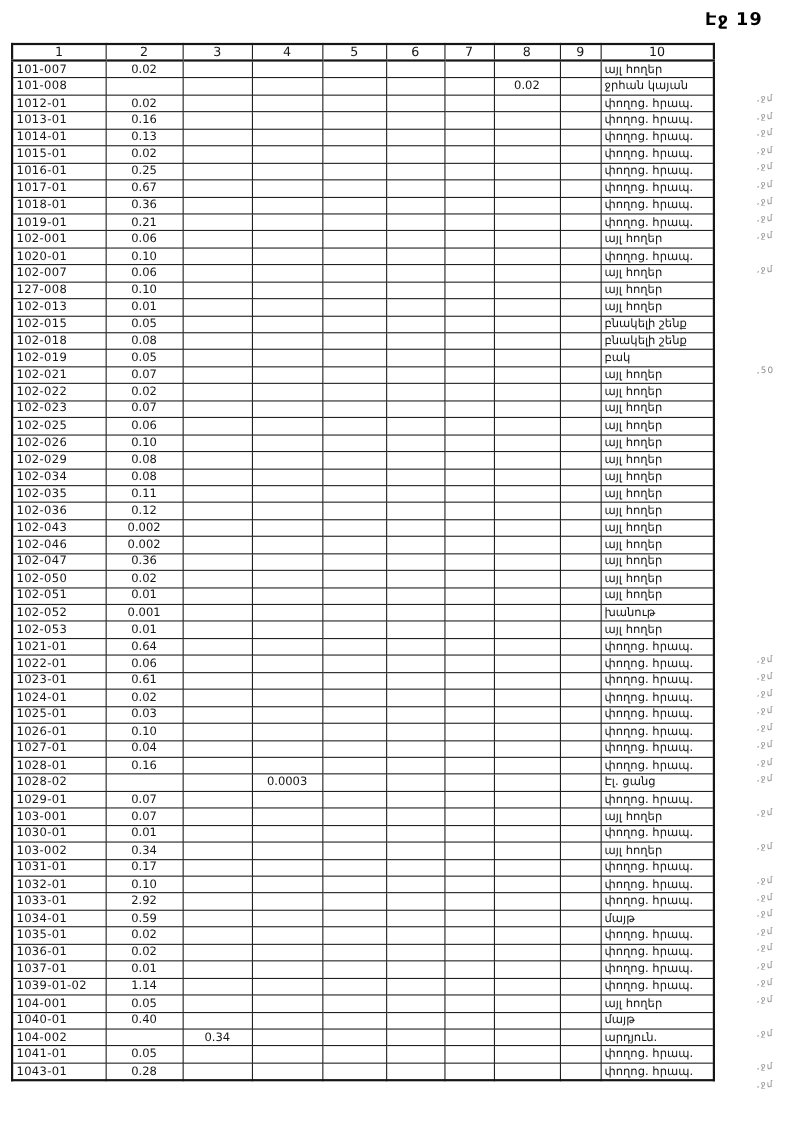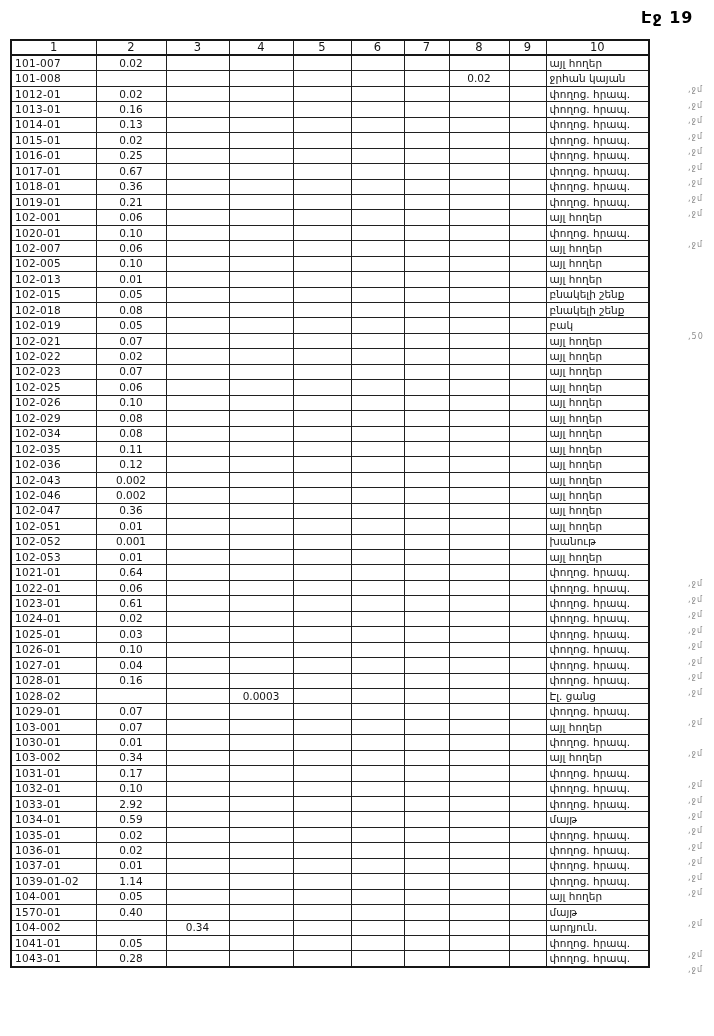--- a/index.html
+++ b/index.html
@@ -219,21 +219,21 @@
           <td class="c-val"></td>
           <td class="c-val"></td>
           <td class="c-val"></td>
           <td class="c-val"></td>
           <td class="c-val"></td>
           <td class="c-val"></td>
           <td class="c-val"></td>
           <td class="c-use"><span>այլ հողեր</span></td>
         </tr>
         <tr>
-          <td class="c-id">102-005</td>
+          <td class="c-id">127-008</td>
           <td class="c-val">0.10</td>
           <td class="c-val"></td>
           <td class="c-val"></td>
           <td class="c-val"></td>
           <td class="c-val"></td>
           <td class="c-val"></td>
           <td class="c-val"></td>
           <td class="c-val"></td>
           <td class="c-use"><span>այլ հողեր</span></td>
         </tr>
@@ -423,20 +423,32 @@
           <td class="c-val"></td>
           <td class="c-val"></td>
           <td class="c-val"></td>
           <td class="c-val"></td>
           <td class="c-val"></td>
           <td class="c-val"></td>
           <td class="c-val"></td>
           <td class="c-use"><span>այլ հողեր</span></td>
         </tr>
         <tr>
+          <td class="c-id">102-050</td>
+          <td class="c-val">0.02</td>
+          <td class="c-val"></td>
+          <td class="c-val"></td>
+          <td class="c-val"></td>
+          <td class="c-val"></td>
+          <td class="c-val"></td>
+          <td class="c-val"></td>
+          <td class="c-val"></td>
+          <td class="c-use"><span>այլ հողեր</span></td>
+        </tr>
+        <tr>
           <td class="c-id">102-051</td>
           <td class="c-val">0.01</td>
           <td class="c-val"></td>
           <td class="c-val"></td>
           <td class="c-val"></td>
           <td class="c-val"></td>
           <td class="c-val"></td>
           <td class="c-val"></td>
           <td class="c-val"></td>
           <td class="c-use"><span>այլ հողեր</span></td>
@@ -723,21 +735,21 @@
           <td class="c-val"></td>
           <td class="c-val"></td>
           <td class="c-val"></td>
           <td class="c-val"></td>
           <td class="c-val"></td>
           <td class="c-val"></td>
           <td class="c-val"></td>
           <td class="c-use"><span>այլ հողեր</span></td>
         </tr>
         <tr>
-          <td class="c-id">1570-01</td>
+          <td class="c-id">1040-01</td>
           <td class="c-val">0.40</td>
           <td class="c-val"></td>
           <td class="c-val"></td>
           <td class="c-val"></td>
           <td class="c-val"></td>
           <td class="c-val"></td>
           <td class="c-val"></td>
           <td class="c-val"></td>
           <td class="c-use"><span>մայթ</span><span class="note">,ջմ</span></td>
         </tr>

